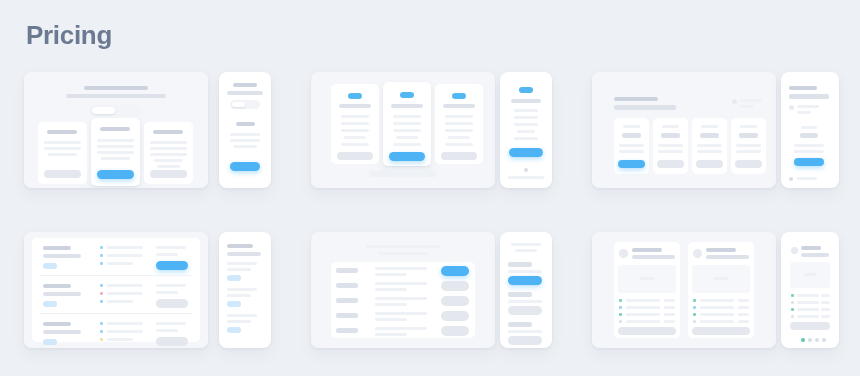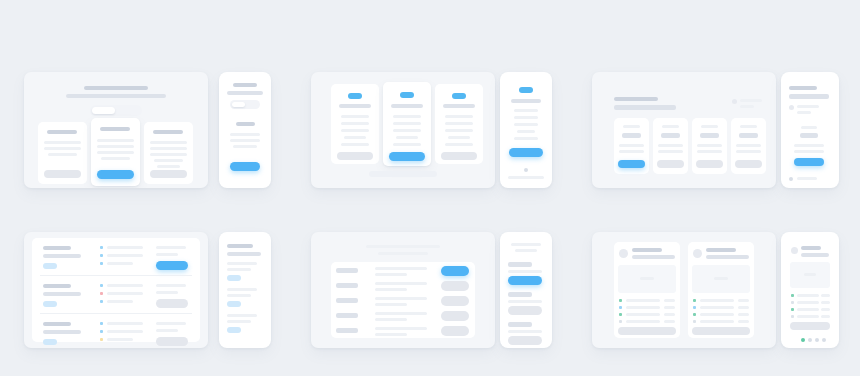--- a/index.html
+++ b/index.html
@@ -65,20 +65,21 @@
   .toggle{position:absolute;border-radius:6px;background:#f2f4f8;}
   .toggle .knob{position:absolute;border-radius:4px;background:#ffffff;box-shadow:0 1px 2px rgba(110,125,150,.18);}
   .media{position:absolute;background:#f5f7fa;border-radius:3px;}
   .shelf{position:absolute;border-radius:4px;background:#eef1f6;}
 </style>
 </head>
 <body>
 
 <div class="page">
 
+  <div class="page-title">Pricing</div>
 
   <div class="panel" style="left:24px;top:72px;width:184px;height:116px;">
     <div class="stage">
       <div class="bar d" style="left:60px;top:14px;width:64px;height:4px;"></div>
       <div class="bar m" style="left:42px;top:22px;width:100px;height:4px;"></div>
 
       <div class="toggle" style="left:66px;top:33px;width:52px;height:11px;">
         <div class="knob" style="left:2px;top:2px;width:23px;height:7px;"></div>
       </div>
 

